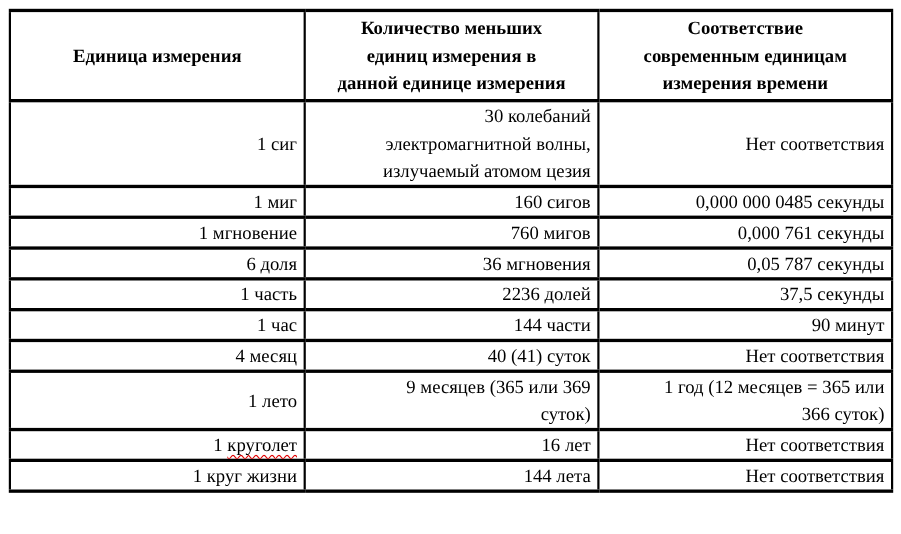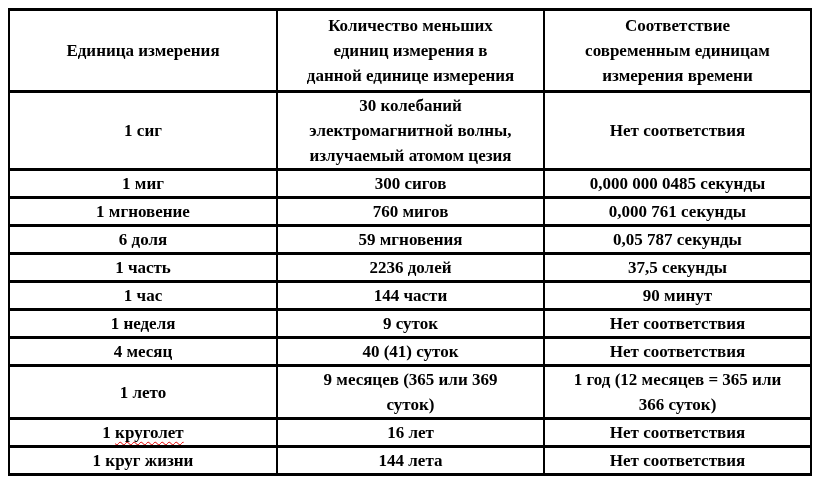--- a/index.html
+++ b/index.html
@@ -34,22 +34,22 @@
     padding: 0 6px;
     vertical-align: middle;
     white-space: pre-line;
     overflow: hidden;
   }
   th {
     font-weight: bold;
     padding: 2px 6px;
   }
   td {
-    text-align: center;
-    font-weight: bold;
+    text-align: right;
+    font-weight: normal;
   }
   tr.r-head   { height: 70px; }
   tr.r-3line  { height: 77px; }
   tr.r-1line  { height: 26px; margin-left: 12px; }
   tr.r-2line  { height: 47px; }
   tr.r-short  { height: 24px; padding-left: 44px; }
   .misspelled {
     text-decoration-line: underline;
     text-decoration-style: wavy;
     text-decoration-color: #e00000;
@@ -82,47 +82,42 @@
     <tbody>
       <tr class="r-3line">
         <td>1 сиг</td>
         <td>30 колебаний
 электромагнитной волны,
 излучаемый атомом цезия</td>
         <td>Нет соответствия</td>
       </tr>
       <tr class="r-1line">
         <td>1 миг</td>
-        <td>300 сигов</td>
+        <td>160 сигов</td>
         <td>0,000 000 0485 секунды</td>
       </tr>
       <tr class="r-1line">
         <td>1 мгновение</td>
         <td>760 мигов</td>
         <td>0,000 761 секунды</td>
       </tr>
       <tr class="r-1line">
         <td>6 доля</td>
-        <td>59 мгновения</td>
+        <td>36 мгновения</td>
         <td>0,05 787 секунды</td>
       </tr>
       <tr class="r-1line">
         <td>1 часть</td>
         <td>2236 долей</td>
         <td>37,5 секунды</td>
       </tr>
       <tr class="r-1line">
         <td>1 час</td>
         <td>144 части</td>
         <td>90 минут</td>
-      </tr>
-      <tr class="r-1line">
-        <td>1 неделя</td>
-        <td>9 суток</td>
-        <td>Нет соответствия</td>
       </tr>
       <tr class="r-1line">
         <td>4 месяц</td>
         <td>40 (41) суток</td>
         <td>Нет соответствия</td>
       </tr>
       <tr class="r-2line">
         <td>1 лето</td>
         <td>9 месяцев (365 или 369
 суток)</td>

